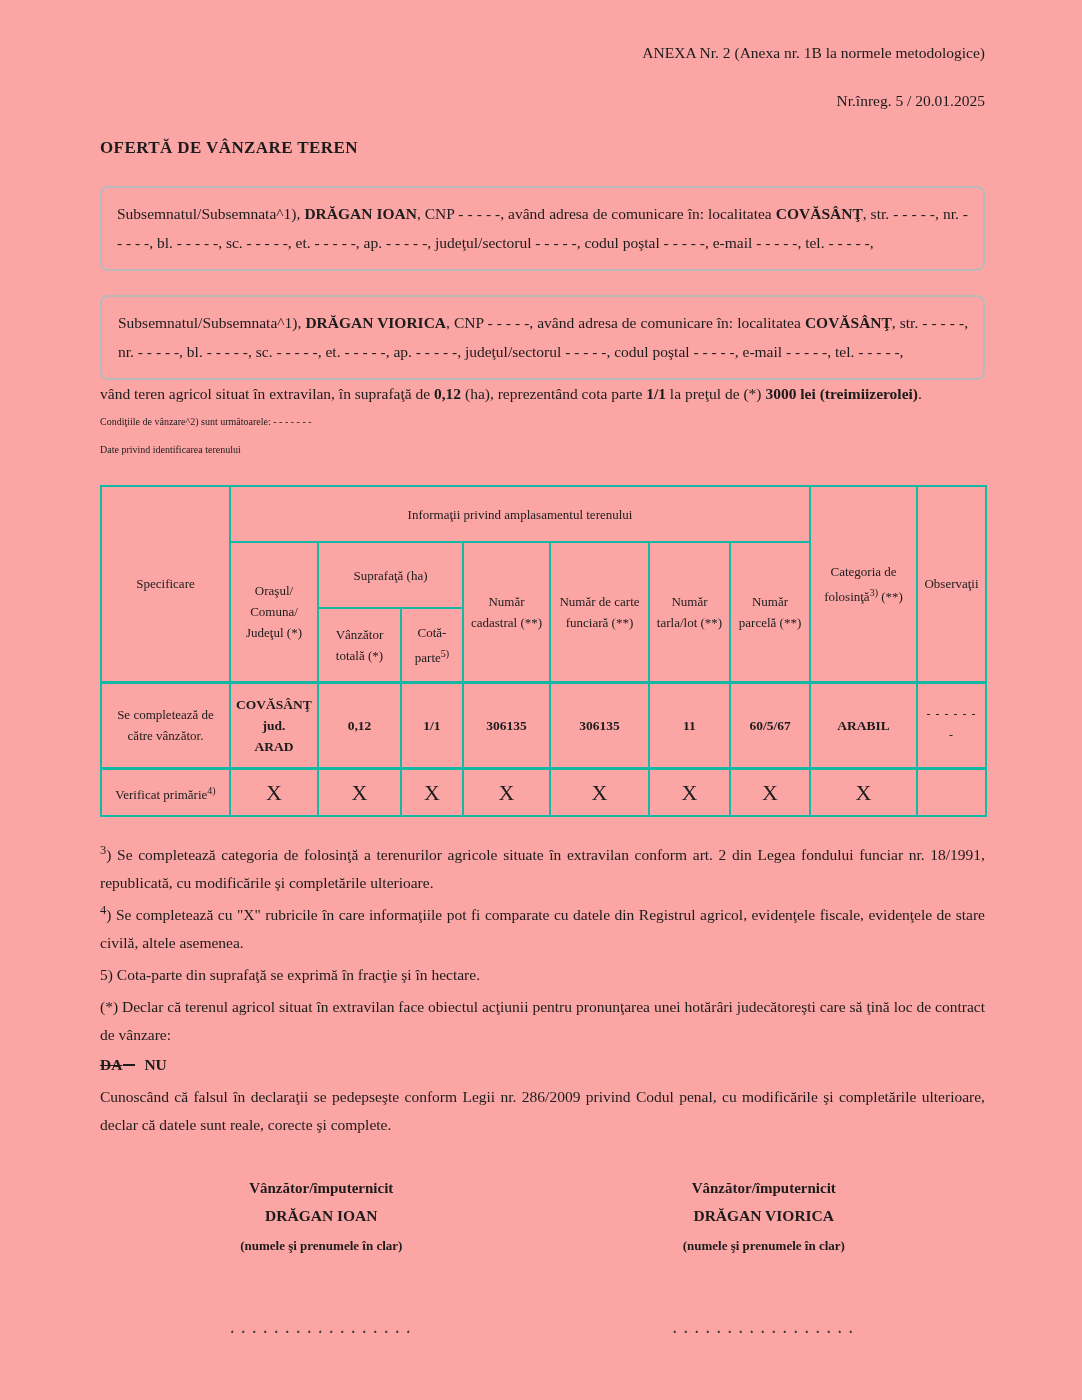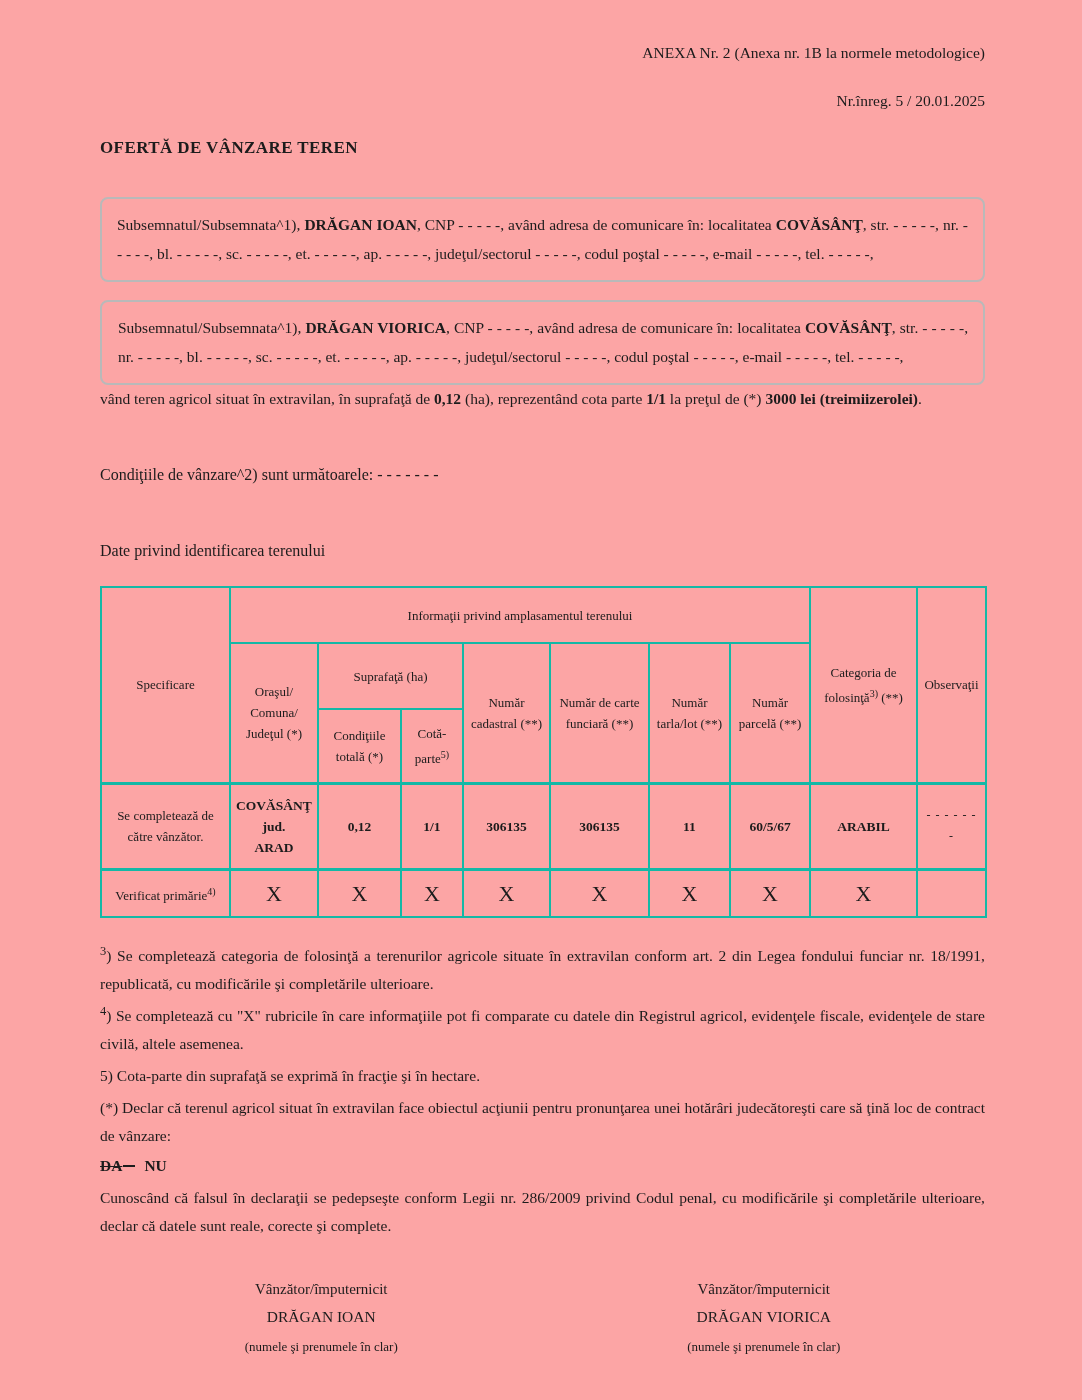--- a/index.html
+++ b/index.html
@@ -18,35 +18,35 @@
   .right-line { text-align: right; font-size: 15.5px; }
   .reg-line { margin-top: 30px; }
   .doc-title {
     margin-top: 28px;
     text-align: left;
     font-size: 17px;
     font-weight: bold;
     letter-spacing: 0.4px;
   }
   .party-box {
-    margin-top: 39px;
+    margin-top: 28px;
     border: 2px solid #b9b9b9;
     border-radius: 8px;
     padding: 11px 15px 12px 15px;
     font-size: 15.5px;
     line-height: 29px;
     text-align: justify;
   }
-  .party-box + .party-box { margin-top: 18px; padding-left: 16px; }
+  .party-box + .party-box { margin-top: 24px; padding-left: 16px; }
   .body-par {
     font-size: 15.5px;
     line-height: 28px;
     text-align: justify;
   }
-  .plain-line { font-size: 16px; line-height: 28px; margin-top: 48px; }
+  .plain-line { font-size: 10px; line-height: 28px; }
   b, .bold { font-weight: bold; }
 
   table.land-table {
     margin-top: 21px;
     border-collapse: collapse;
     table-layout: fixed;
     width: 885px;
     font-size: 13px;
   }
   table.land-table td {
@@ -79,21 +79,21 @@
     width: 12px; height: 2px;
     background: #1c1c1c;
     vertical-align: 4px;
     margin-left: 1px; margin-right: 9px;
   }
   .sig-grid {
     margin-top: 36px;
     display: grid;
     grid-template-columns: 1fr 1fr;
   }
-  .sig-col { text-align: center; }
+  .sig-col { text-align: center; font-weight: bold; }
   .sig-role { font-size: 15px; line-height: 26px; }
   .sig-name { font-size: 15.5px; line-height: 30px; }
   .sig-note { font-size: 13px; line-height: 30px; }
   .sig-dots { margin-top: 60px; font-size: 14px; color: #3a3a3a; letter-spacing: 2px; }
 </style>
 </head>
 <body>
 
 <div class="page">
 
@@ -143,21 +143,21 @@
       <td rowspan="2" class="preline">Număr
 cadastral (**)</td>
       <td rowspan="2" class="preline">Număr de carte
 funciară (**)</td>
       <td rowspan="2" class="preline">Număr
 tarla/lot (**)</td>
       <td rowspan="2" class="preline">Număr
 parcelă (**)</td>
     </tr>
     <tr style="height:74px">
-      <td class="sub-left preline">Condiţiile
+      <td class="sub-left preline">Vânzător
 totală (*)</td>
       <td class="sub-left"><span class="preline">Cotă-
 parte</span><sup>5)</sup></td>
     </tr>
     <tr style="height:86px" class="heavy-top">
       <td>Se completează de către vânzător.</td>
       <td class="val preline">COVĂSÂNŢ
 jud.
 ARAD</td>
       <td class="val">0,12</td>

